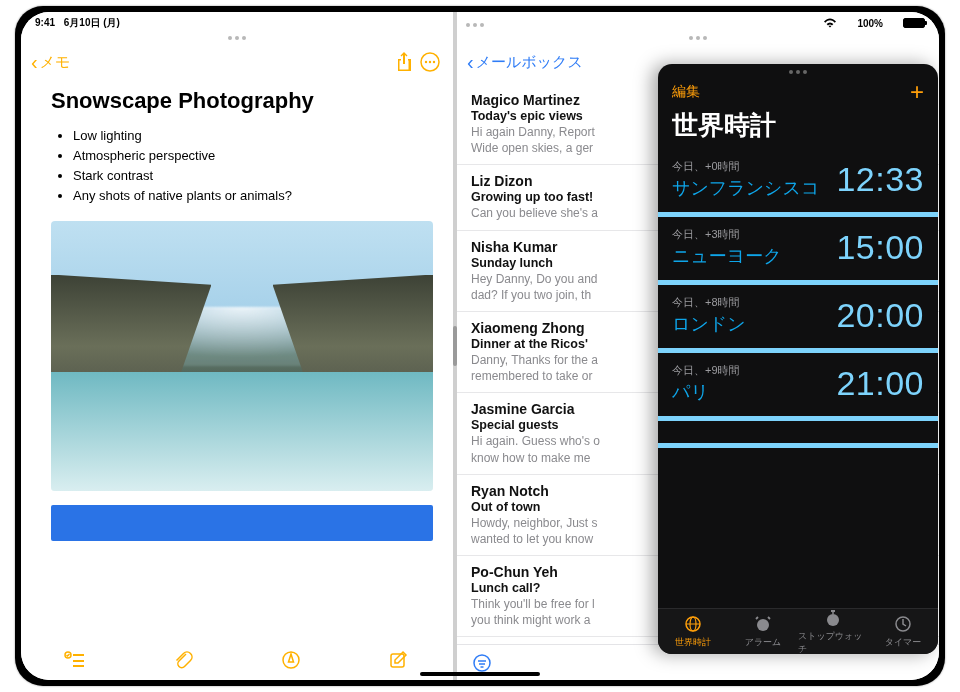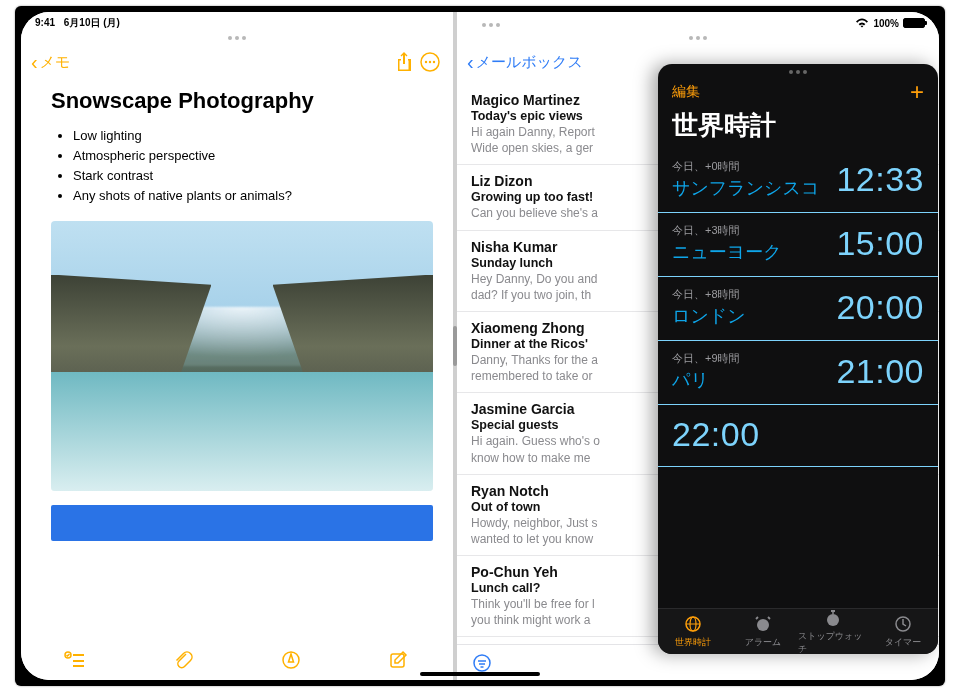--- a/index.html
+++ b/index.html
@@ -1,23 +1,23 @@
 <!DOCTYPE html>
 <html><head>
 <meta charset="utf-8">
 <style>
   * { margin:0; padding:0; box-sizing:border-box; font-family:-apple-system,Helvetica,Arial,sans-serif; -webkit-font-smoothing:antialiased; }
   body { background:#fff; width:960px; height:692px; position:relative; }
-  .device { position:absolute; left:15px; top:6px; width:930px; height:680px; border-radius:6px; background:#000; padding:6px; box-shadow:0 0 2px #888; }
+  .device { position:absolute; left:15px; top:6px; width:930px; height:680px; border-radius:28px; background:#000; padding:6px; box-shadow:0 0 2px #888; }
   .screen { width:100%; height:100%; border-radius:28px; overflow:hidden; background:#fff; display:flex; position:relative; }
   
   .status { position:absolute; top:0; left:0; right:0; height:22px; font-size:10px; font-weight:600; display:flex; align-items:center; padding:0 14px; z-index:5; }
   .status-left span { margin-right:6px; }
   .status .spacer { flex:1; }
-  .status-right { display:flex; align-items:center; gap:4px; }
+  .status-right { display:flex; align-items:center; gap:20px; }
   .batt { display:inline-block; width:22px; height:10px; border:1px solid #000; border-radius:2px; position:relative;}
   .batt:after { content:""; position:absolute; right:-3px; top:2px; width:2px; height:4px; background:#000; border-radius:0 1px 1px 0;}
   .batt i { display:block; height:100%; width:100%; background:#000; }
   .status.light { color:#000; }
   
   .pane { height:100%; display:flex; flex-direction:column; position:relative; }
   .pane.notes { width:432px; background:#fff; }
   .divider { width:4px; background:linear-gradient(#cfcfcf,#cfcfcf); position:relative; display:flex; align-items:center; justify-content:center;}
   .divider:before { content:""; width:4px; height:40px; background:#9a9a9a; border-radius:3px; }
   .pane.mail { flex:1; background:#fff; display:flex; flex-direction:column; }
@@ -53,21 +53,21 @@
   .mrow .arrow { position:absolute; right:8px; top:20px; color:#c4c4c8; font-size:14px;}
   .mail-bottom { height:36px; display:flex; align-items:center; padding:0 12px; border-top:1px solid #e4e4e7; color:#2f7cf6;}
   
   .clock { position:absolute; right:1px; top:52px; width:280px; bottom:26px; background:#0f0f10; border-radius:14px; box-shadow:-6px 0 18px rgba(0,0,0,.35); display:flex; flex-direction:column; overflow:hidden; color:#fff; }
   .clock .dots { margin-top:6px; }
   .clock-head { display:flex; align-items:center; padding:4px 14px 0; }
   .clock-head .edit { color:#ff9f0a; font-size:14px; }
   .clock-head .plus { color:#ff9f0a; font-size:24px; font-weight:300; }
   .clock h2 { font-size:26px; font-weight:700; padding:2px 14px 6px; }
   .clist { flex:1; }
-  .crow { display:flex; align-items:center; justify-content:space-between; padding:10px 14px 12px; border-bottom:1px solid #7dd3fc; }
+  .crow { display:flex; align-items:center; justify-content:space-between; padding:10px 14px 12px; border-bottom:5px solid #7dd3fc; }
   .crow .meta { font-size:11px; color:#9b9b9f; }
   .crow .city { font-size:18px; font-weight:400; margin-top:2px; color:#0ea5e9;}
   .crow .time { font-size:34px; font-weight:200; letter-spacing:0.5px; color:#7dd3fc; font-variant-numeric:tabular-nums;}
   .clock-tabs { height:46px; background:#161617; display:flex; border-top:1px solid #2a2a2c;}
   .ctab { flex:1; display:flex; flex-direction:column; align-items:center; justify-content:center; gap:2px; font-size:9px; color:#8a8a8e;}
   .ctab.active { color:#ff9f0a; }
   .ctab svg { width:20px; height:20px; }
   .home-ind { position:absolute; bottom:4px; left:50%; transform:translateX(-50%); width:120px; height:4px; background:#000; border-radius:3px; z-index:20;}
   svg { display:block; }
 </style>
@@ -278,21 +278,20 @@
   <div class="time">20:00</div>
           </div>
           <div class="crow">
             <div>
               <div class="meta">今日、+9時間</div>
   <div class="city">パリ</div>
             </div>
   <div class="time">21:00</div>
           </div>
           <div class="crow">
-  <div class="time">22:00</div>
           </div>
         </div>
       <div class="clock-tabs" id="ctabs">
           <div class="ctab active">
             <span>
               <svg viewBox="0 0 20 20">
                 <circle cx="10" cy="10" r="7" fill="none" stroke="currentColor" stroke-width="1.5"></circle>
                 <ellipse cx="10" cy="10" rx="3" ry="7" fill="none" stroke="currentColor" stroke-width="1.2"></ellipse>
                 <line x1="3" y1="10" x2="17" y2="10" stroke="currentColor" stroke-width="1.2"></line>
               </svg>

